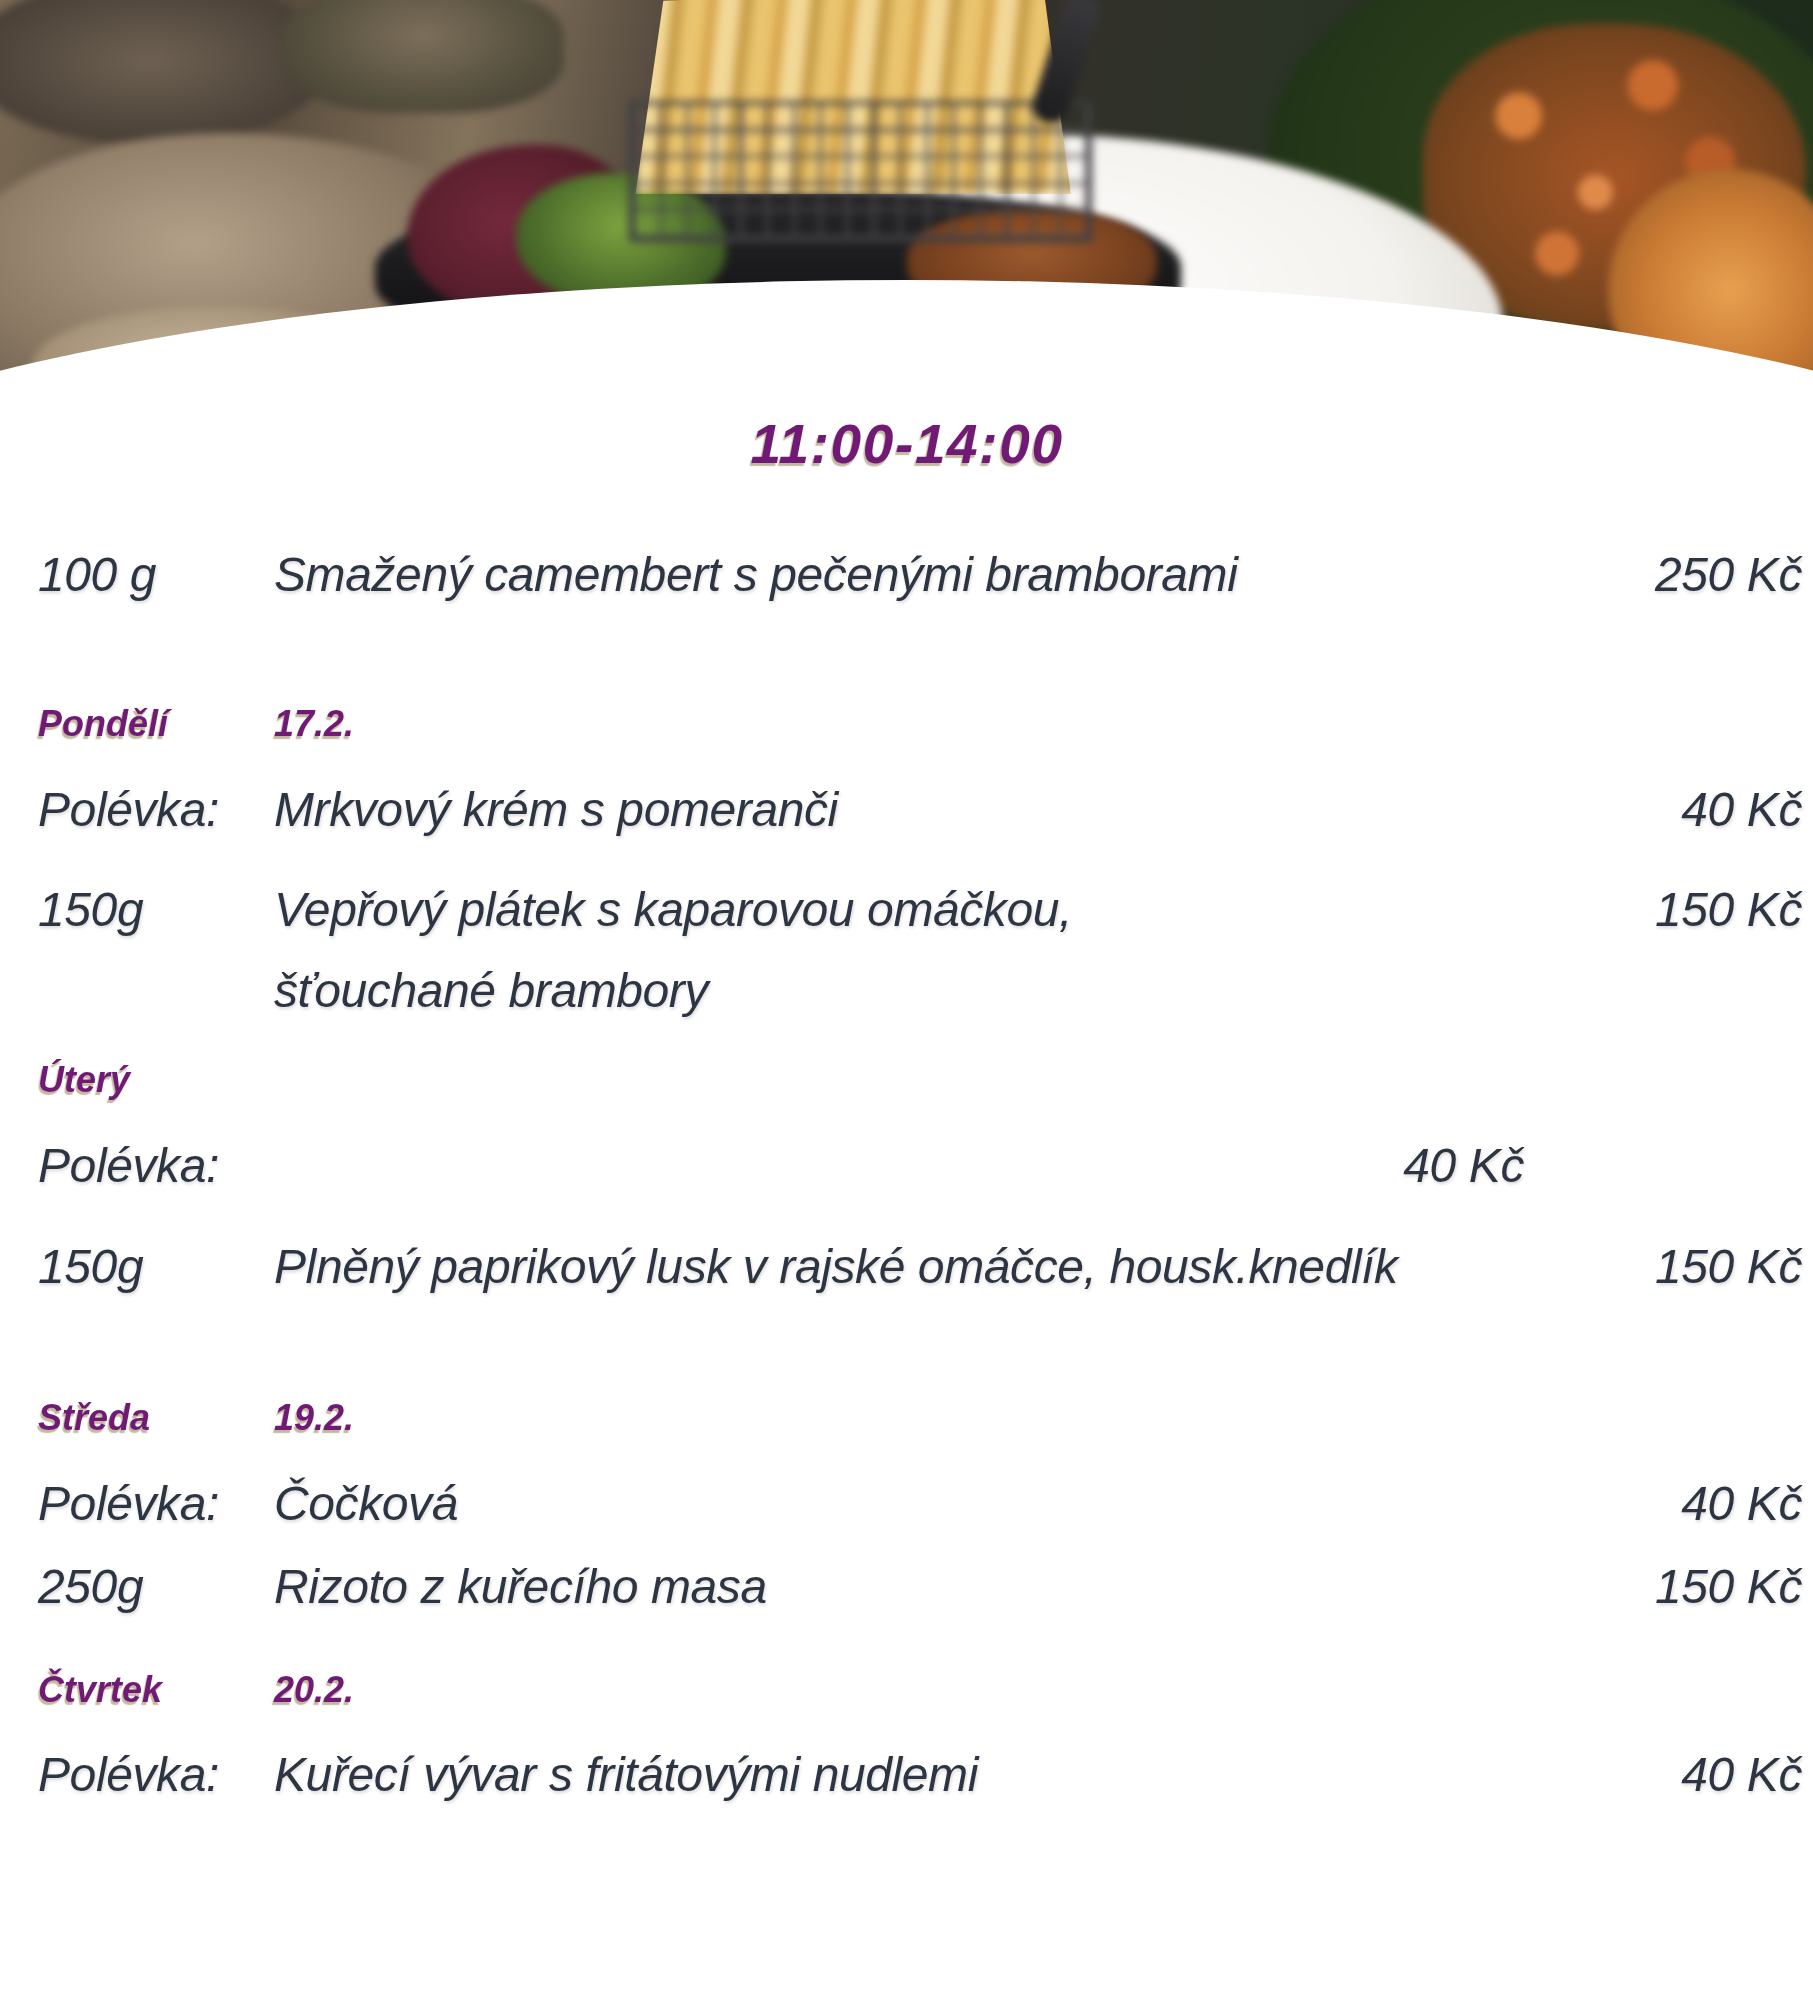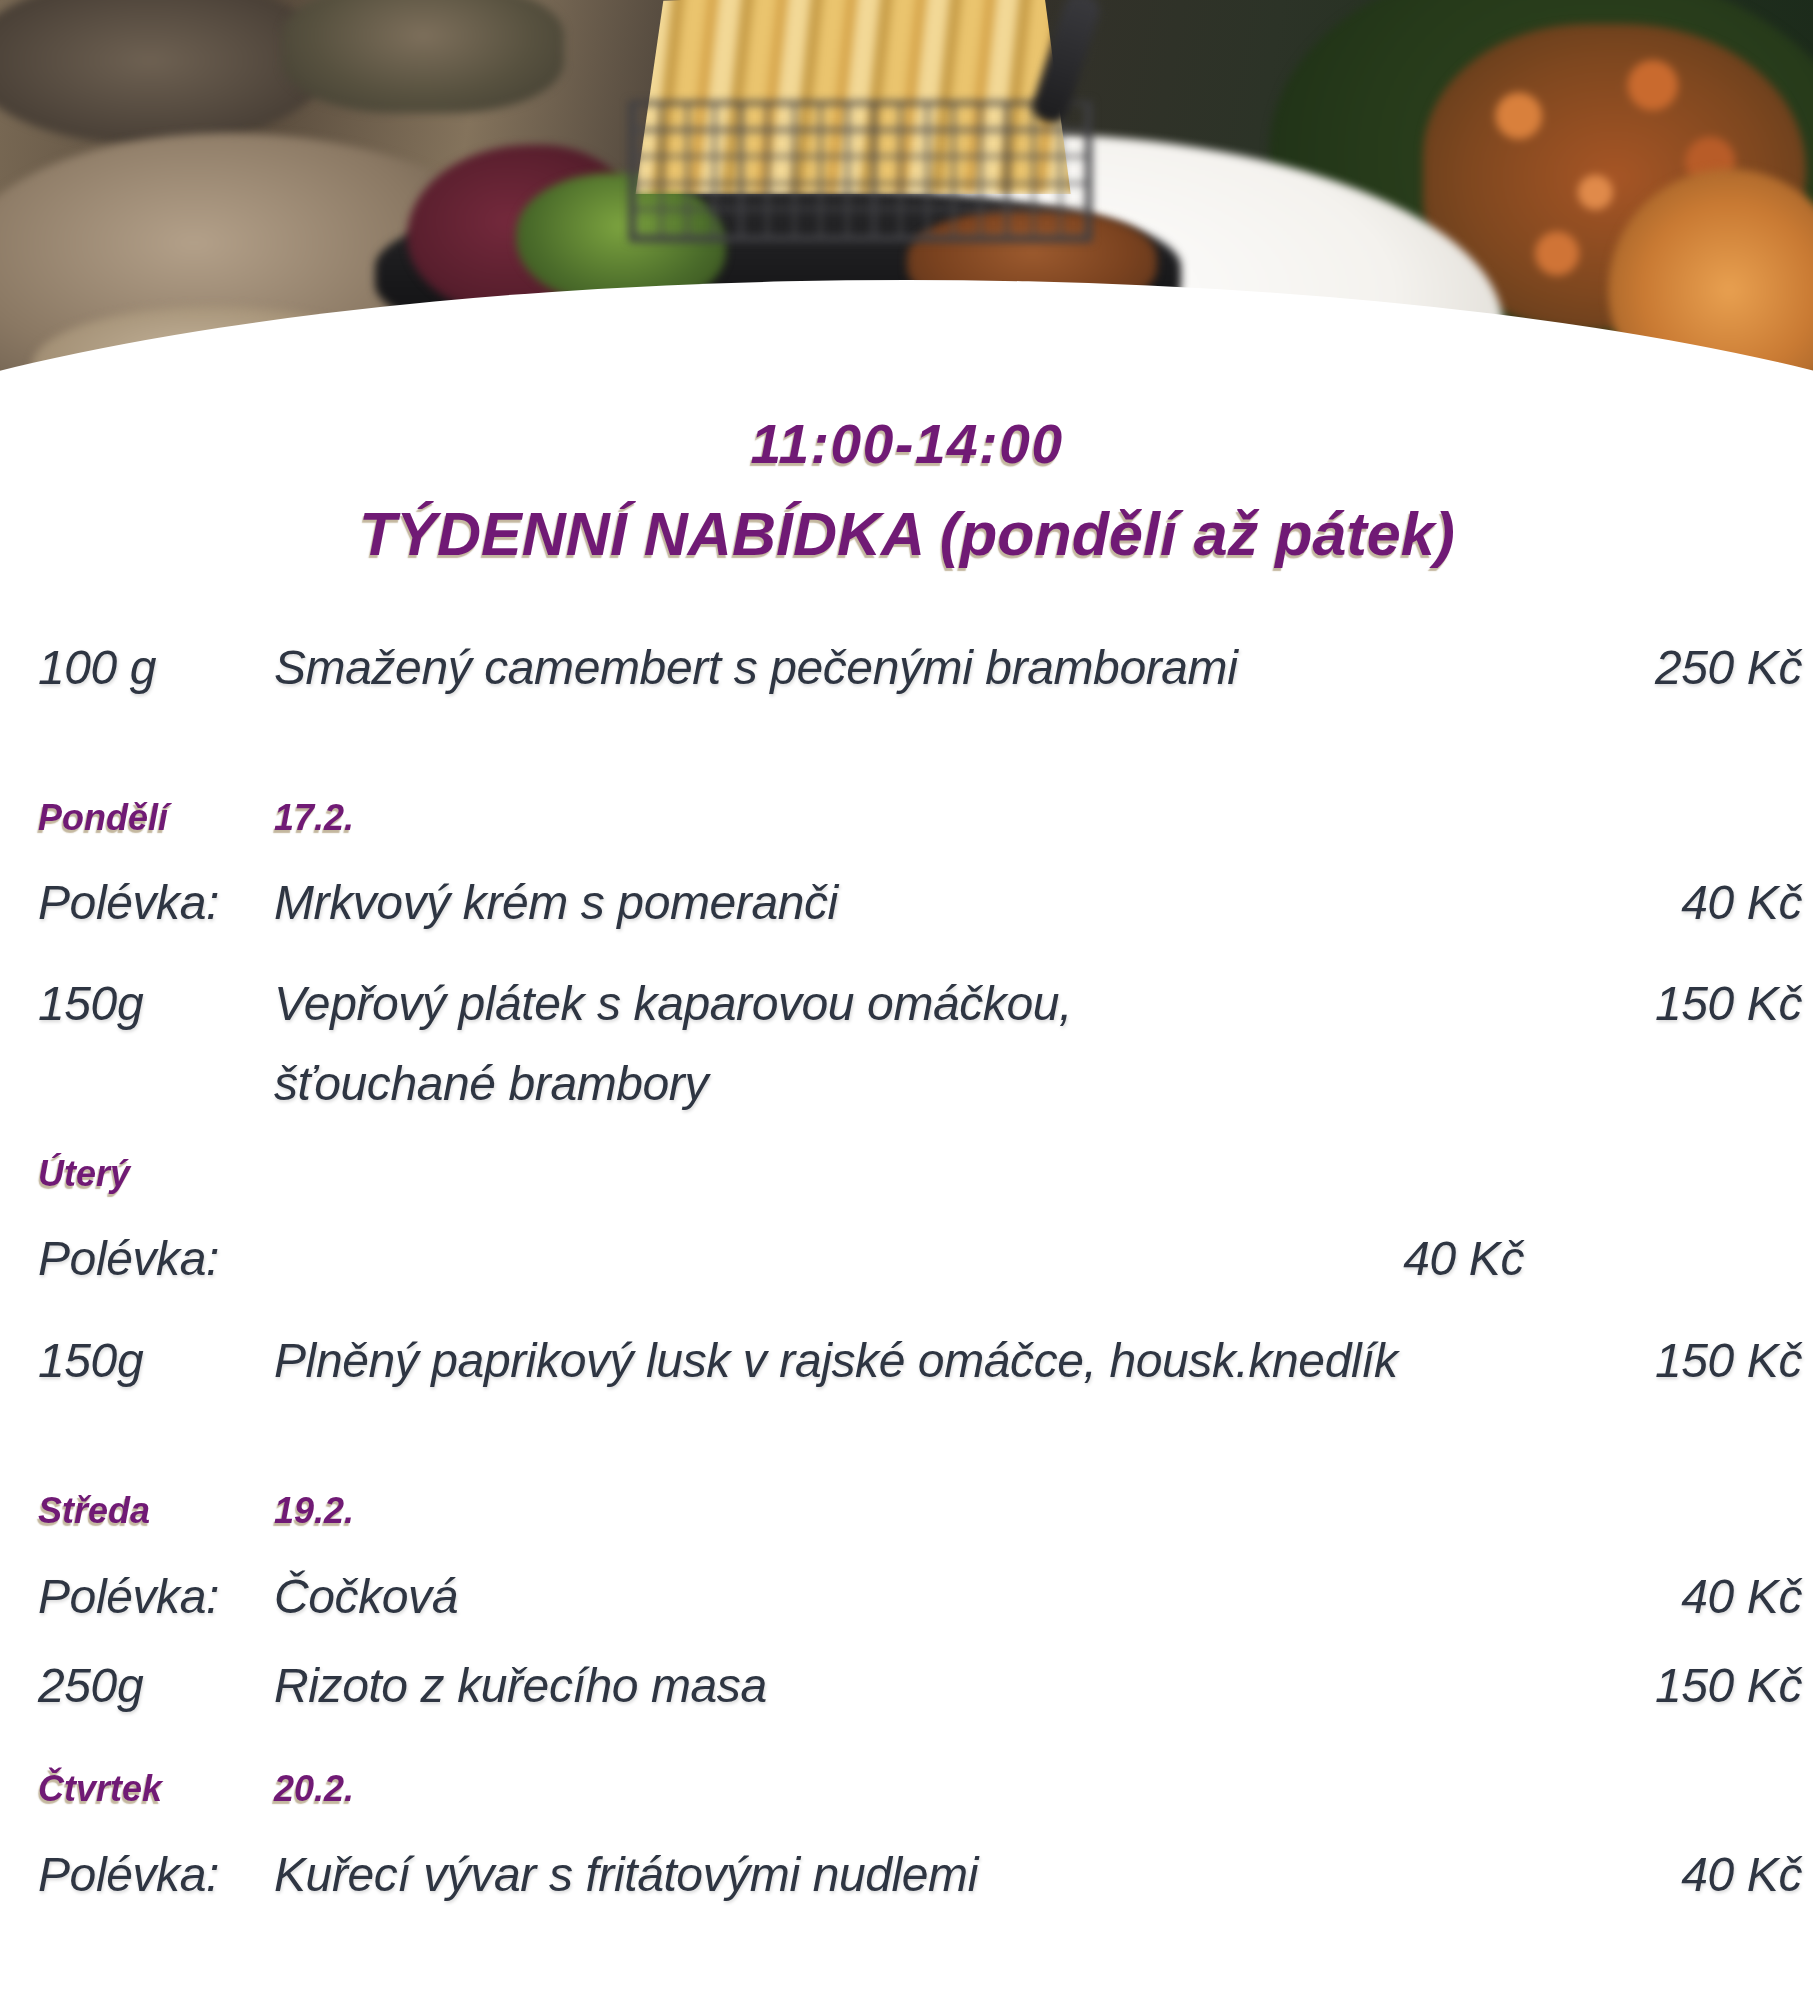--- a/index.html
+++ b/index.html
@@ -167,21 +167,20 @@
     <div class="blob lettuce-red"></div>
     <div class="blob lettuce-green"></div>
     <div class="blob meat"></div>
     <div class="blob fries"></div>
     <div class="blob basket"></div>
     <div class="blob basket-handle"></div>
     <div class="curve-mask"></div>
   </div>
 
   <div class="hours gold">11:00-14:00</div>
-  <div class="title gold">TÝDENNÍ NABÍDKA (pondělí až pátek)</div>
 
   <div class="row" style="margin-top:69px;">
     <span class="portion">100 g</span>
     <span class="dish">Smažený camembert s pečenými bramborami</span>
     <span class="price">250 Kč</span>
   </div>
 
   <div class="day-row gold" style="margin-top:97px;">
     <span>Pondělí</span>
     <span>17.2.</span>
@@ -217,21 +216,21 @@
 
   <div class="day-row gold" style="margin-top:98px;">
     <span>Středa</span>
     <span>19.2.</span>
   </div>
   <div class="row" style="margin-top:33px;">
     <span class="portion">Polévka:</span>
     <span class="dish">Čočková</span>
     <span class="price">40 Kč</span>
   </div>
-  <div class="row" style="margin-top:29px;">
+  <div class="row" style="margin-top:23px;">
     <span class="portion">250g</span>
     <span class="dish">Rizoto z kuřecího masa</span>
     <span class="price">150 Kč</span>
   </div>
 
   <div class="day-row gold" style="margin-top:50px;">
     <span>Čtvrtek</span>
     <span>20.2.</span>
   </div>
   <div class="row" style="margin-top:33px;">

